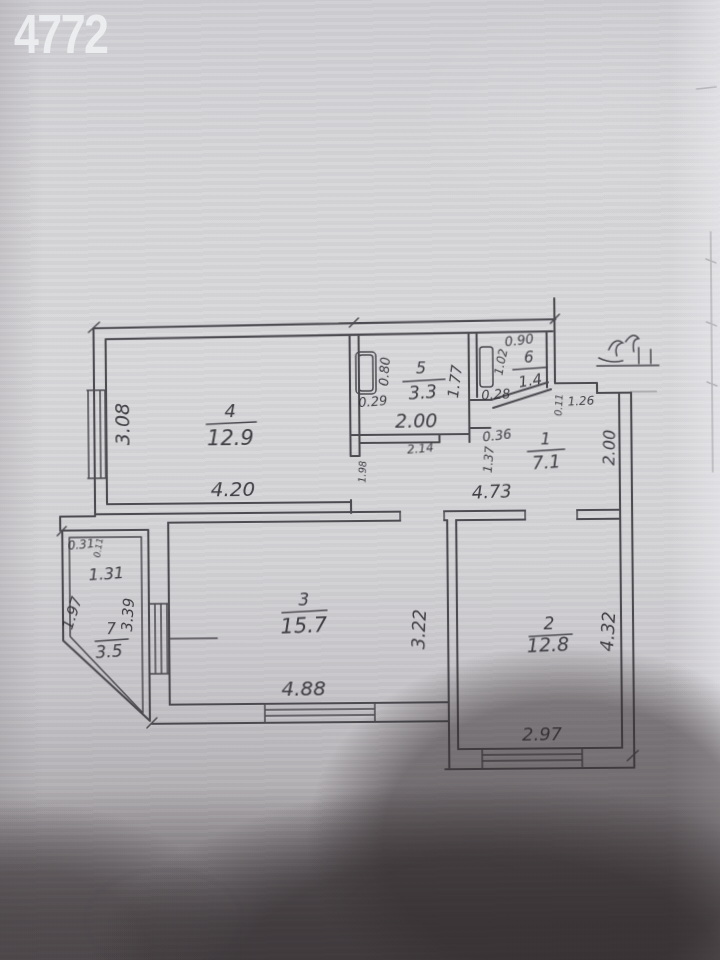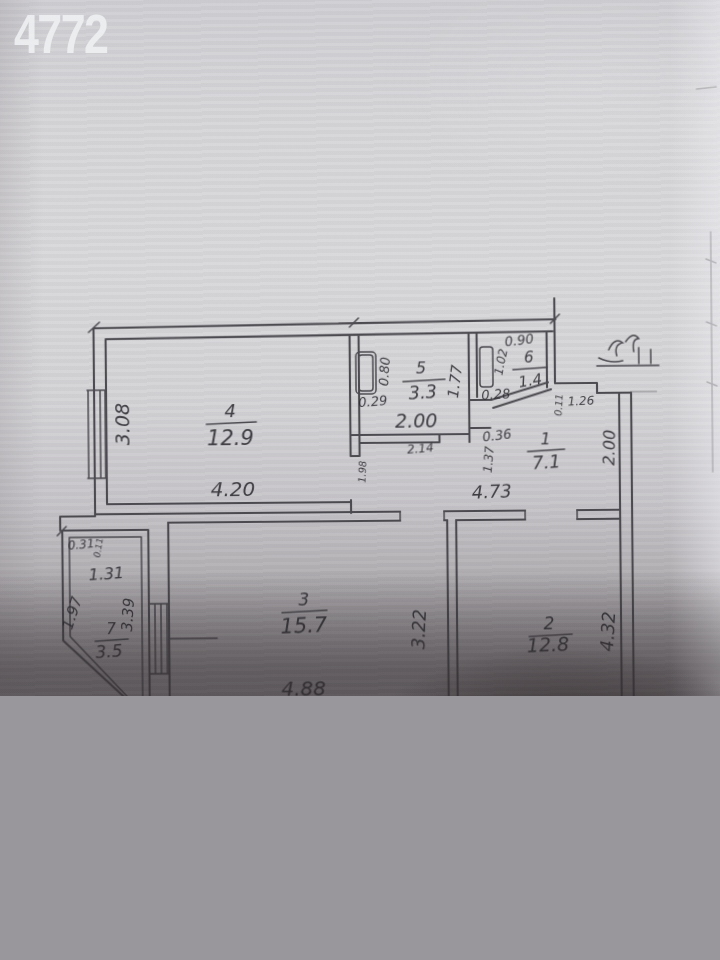--- a/index.html
+++ b/index.html
@@ -1,17 +1,17 @@
 <!DOCTYPE html>
 <html><head>
 <meta charset="utf-8">
 <style>
   html,body{margin:0;padding:0;background:#9a979c;}
   .photo{
-    position:relative;width:720px;height:696px;overflow:hidden;
+    position:relative;width:720px;height:960px;overflow:hidden;
     background:
       linear-gradient(90deg, rgba(120,115,120,0.18) 0%, rgba(255,255,255,0) 6%, rgba(255,255,255,0) 93%, rgba(238,238,242,0.5) 100%),
       repeating-linear-gradient(179deg, rgba(255,255,255,0.045) 0 3px, rgba(110,110,118,0.045) 3px 7px),
       linear-gradient(180deg,#cfced2 0%,#d6d5d8 18%,#d8d7da 38%,#d3d2d5 58%,#c6c4c8 72%,#b3b0b4 82%,#8e8a8e 92%,#7c787c 100%);
     font-family:"DejaVu Sans", sans-serif;
   }
   .watermark{
     position:absolute;top:6px;left:14px;
     font-family:"Liberation Sans", sans-serif;
     font-weight:800;font-size:56px;letter-spacing:-2px;color:#edeff1;opacity:.93;

